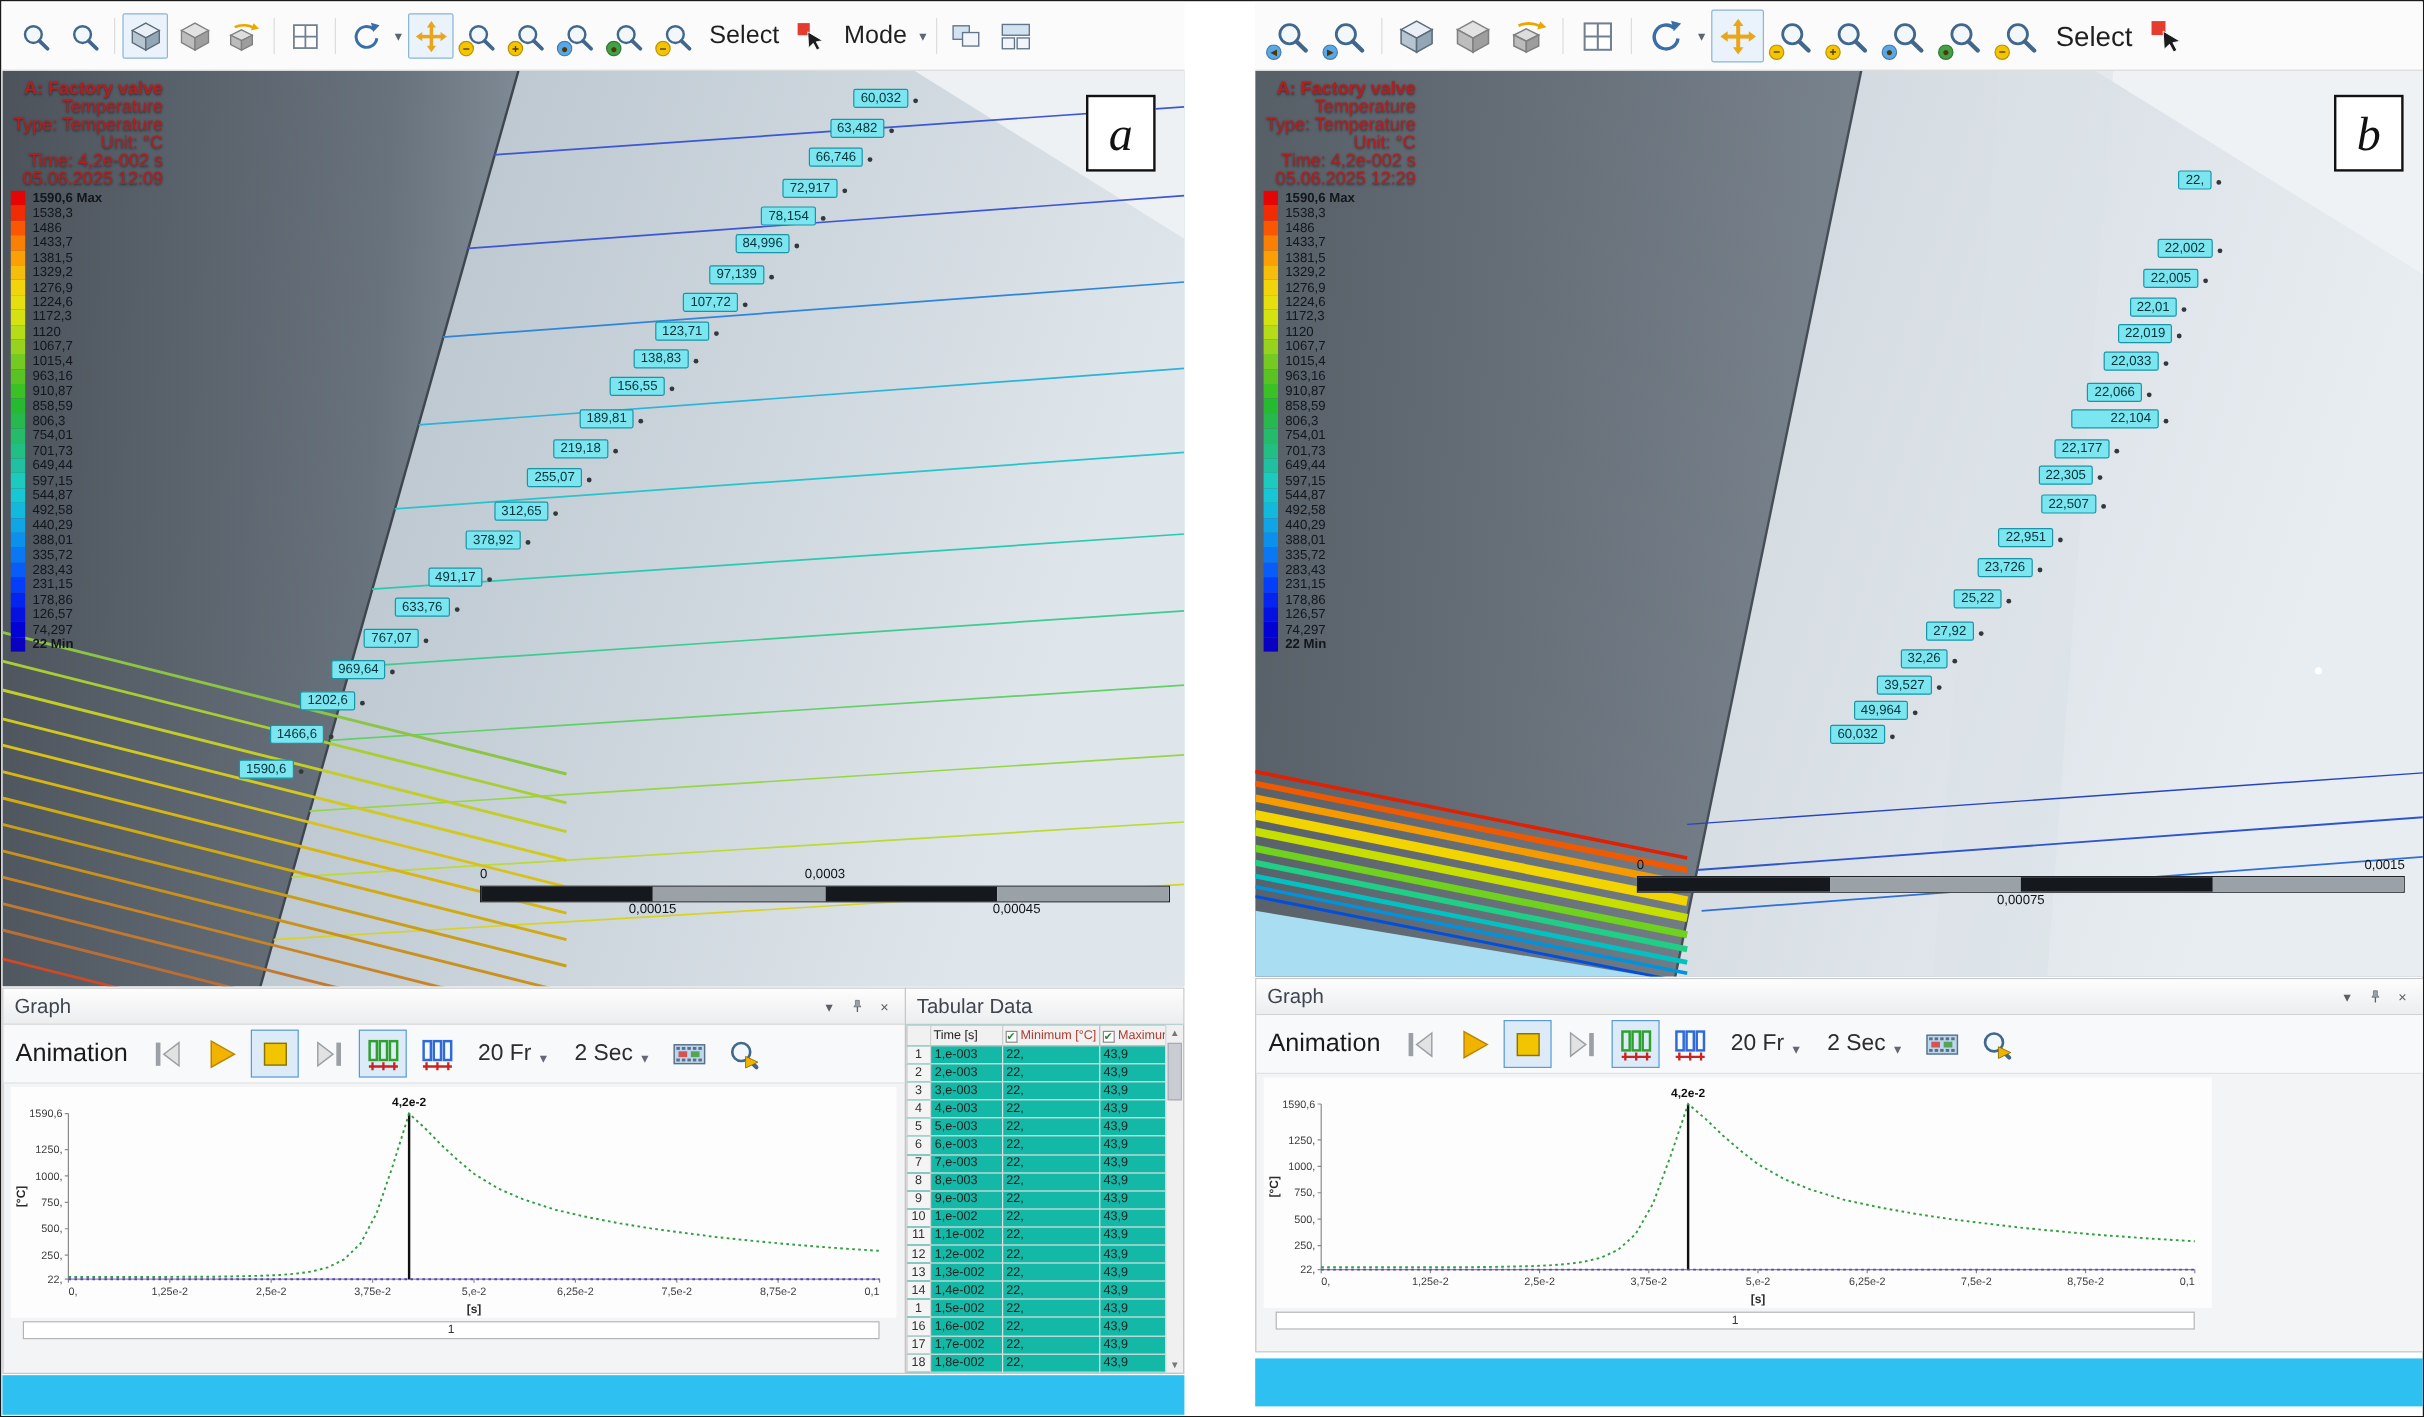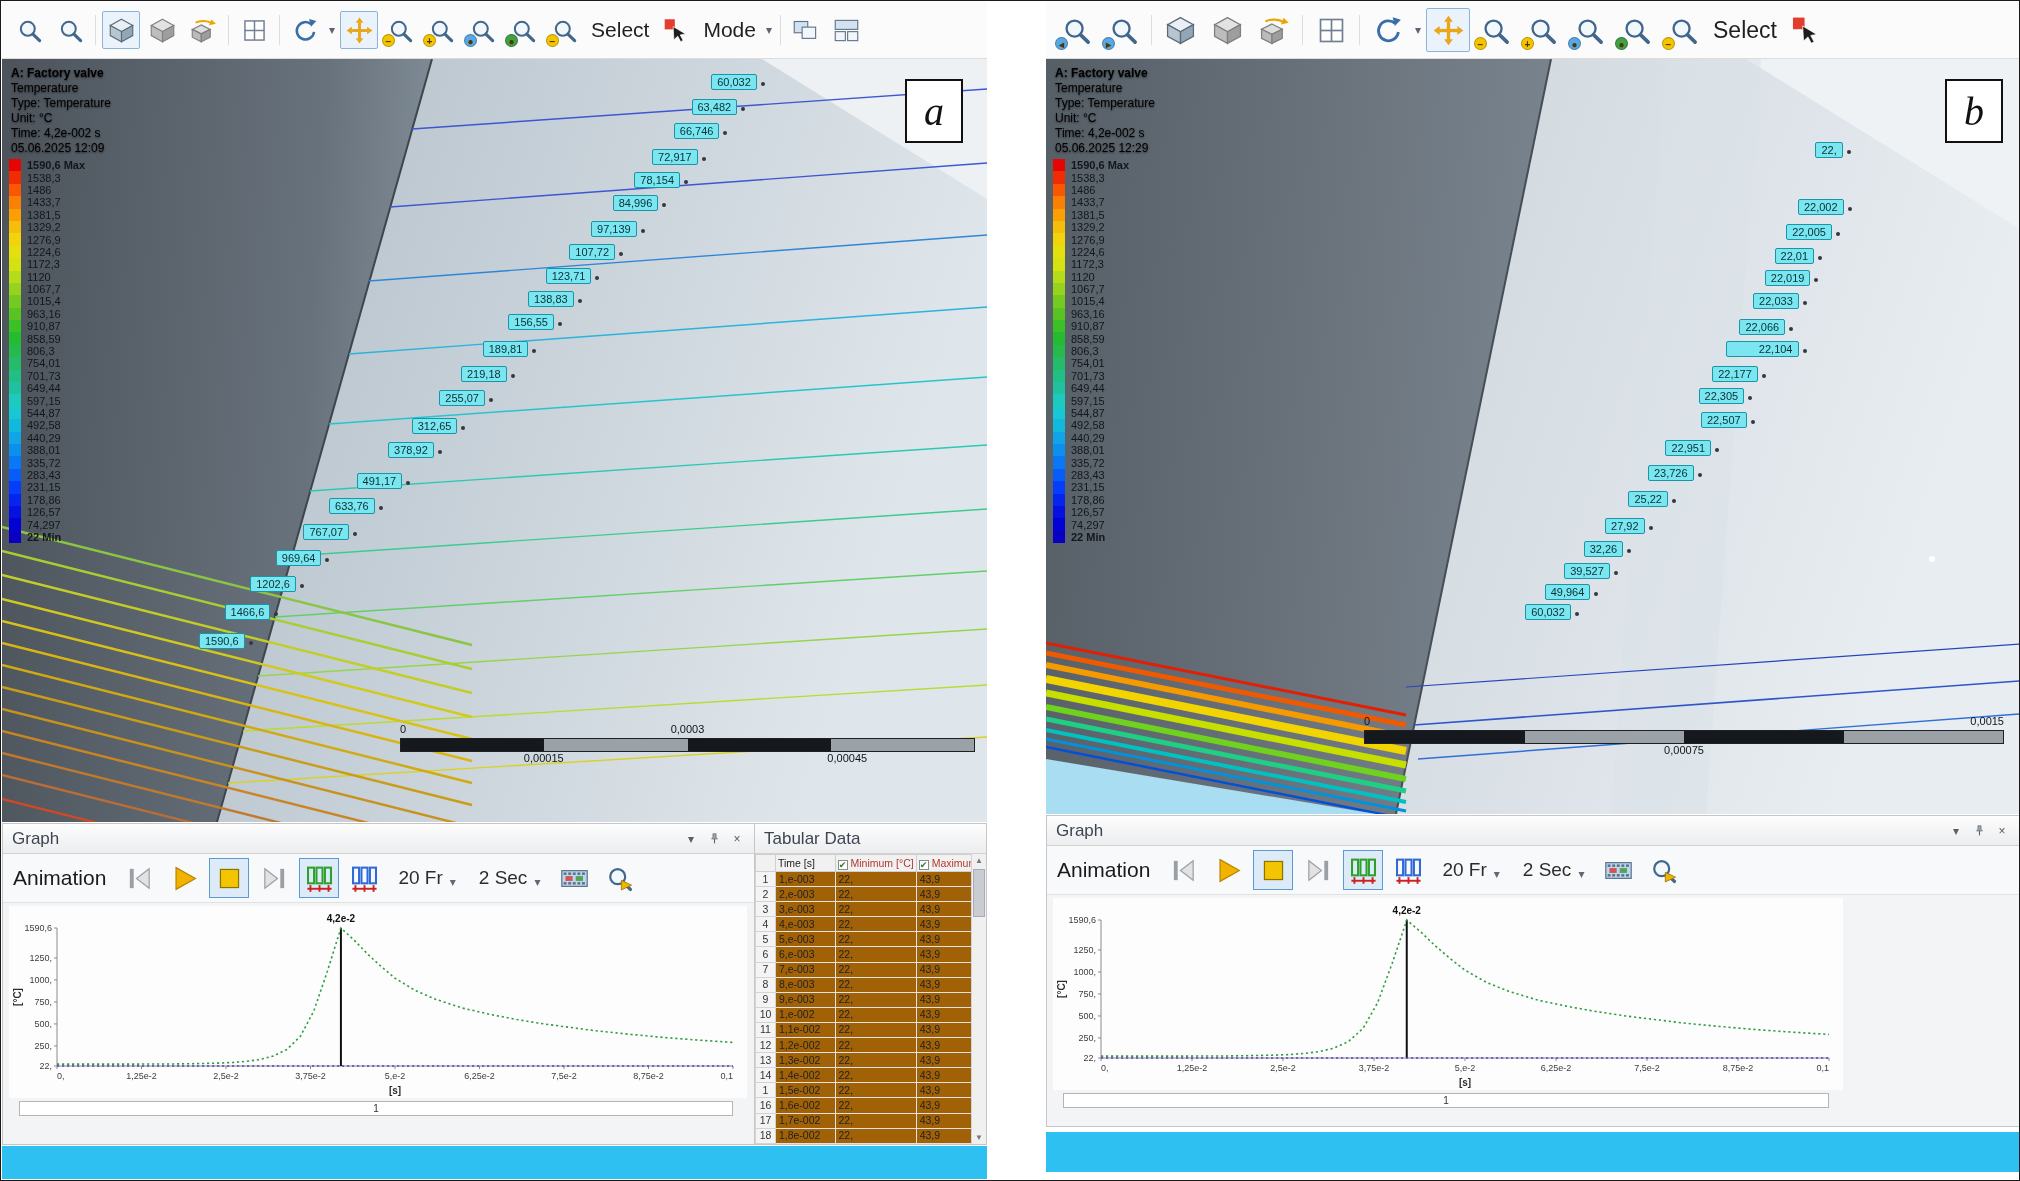--- a/index.html
+++ b/index.html
@@ -19,21 +19,21 @@
   .tb-label{font-size:21px;color:#1f1f1f;margin:0 5px;white-space:nowrap;}
   #panel-b .tb-label{font-size:23px;}
   .tb-glyph{font-size:12px;color:#5a6672;margin:0 2px;}
   .tb-sep{width:1px;height:30px;background:#dddddd;margin:0 3px;flex:0 0 auto;}
 
   
   .viewport{position:absolute;left:0;overflow:hidden;background:#c2ccd4;}
   #panel-a .viewport{top:57px;width:985px;height:763px;}
   #panel-b .viewport{top:57px;width:974px;height:755px;}
   .vp-bg{position:absolute;left:0;top:0;width:100%;height:100%;}
-  .vp-annot{position:absolute;left:9px;top:7px;color:#000000;font-size:12px;line-height:15px;text-shadow:0 1px 2px rgba(0,0,0,.55);}
+  .vp-annot{position:absolute;left:9px;top:7px;color:#b91c1c;font-size:15px;line-height:15px;text-shadow:0 1px 2px rgba(0,0,0,.55);text-align:right;}
   .vp-annot div:first-child{font-weight:bold;}
   .legend{position:absolute;left:7px;top:100px;}
   .legend-row{display:flex;align-items:center;height:12.4px;}
   .legend-chip{width:12px;height:12.4px;flex:0 0 auto;}
   .legend-label{font-size:11px;color:#12171c;margin-left:6px;white-space:nowrap;}
   .legend-row.bold .legend-label{font-weight:bold;}
   .probe-tag{position:absolute;background:var(--tag-bg,#7be6ef);border:1px solid var(--tag-border,#1796a8);color:#05313a;font-size:11px;line-height:14px;height:16px;box-sizing:border-box;padding:0 5px;border-radius:2px;white-space:nowrap;}
   .probe-tag::after{content:"";position:absolute;right:-9px;top:7px;width:4px;height:4px;border-radius:50%;background:#33383c;}
   .fig-label{position:absolute;width:58px;height:64px;background:#ffffff;border:2.5px solid #111111;box-sizing:border-box;display:flex;align-items:center;justify-content:center;font-family:"Liberation Serif",serif;font-style:italic;font-size:40px;color:#111111;}
   #panel-a .fig-label{right:24px;top:20px;}
@@ -65,21 +65,21 @@
   .anim-label{font-size:21px;color:#1a1a1a;margin-right:8px;white-space:nowrap;}
   .anim-dd{font-size:19px;color:#2d2d2d;margin:0 9px;white-space:nowrap;display:flex;align-items:flex-end;}
   .anim-dd .caret{margin-left:7px;font-size:12px;color:#667;}
   .chart-area{padding:3px 6px 0 6px;}
   .chart-svg{display:block;background:#fdfdfd;}
   .timeline{margin:3px 8px 0 10px;height:15px;border:1px solid #b4b4b4;background:#ffffff;font-size:10px;color:#333;text-align:center;line-height:14px;}
   #panel-a .timeline{width:714px;box-sizing:border-box;}
   #panel-b .timeline{width:766px;box-sizing:border-box;}
 
   
-  .table-wrap{flex:1;position:relative;background:#a16207;overflow:hidden;}
+  .table-wrap{flex:1;position:relative;background:#14b8a6;overflow:hidden;}
   .table-wrap table{border-collapse:collapse;table-layout:fixed;font-size:10.5px;color:#222;}
   .table-wrap th{background:#f1f1f1;border:1px solid #cfcfcf;font-weight:normal;padding:1px 2px;text-align:left;white-space:nowrap;overflow:hidden;height:14px;}
   .table-wrap td{border:1px solid #e2e2e2;padding:0 3px;height:14.1px;line-height:13px;white-space:nowrap;overflow:hidden;}
   .table-wrap td.idx{background:#f4f4f4;text-align:center;color:#333;border-color:#d4d4d4;}
   .checkbox{display:inline-block;width:10px;height:10px;border:1px solid #8a8a8a;background:#fff;color:#2e7d32;font-size:9px;line-height:9px;text-align:center;margin-right:3px;vertical-align:-1px;box-sizing:border-box;}
   .vscroll{position:absolute;right:0;top:0;bottom:0;width:14px;background:#f0f0f0;border-left:1px solid #d4d4d4;display:flex;flex-direction:column;align-items:center;font-size:8px;color:#777;}
   .vscroll .thumb{width:10px;height:46px;background:#c9ccd0;border:1px solid #aab;margin-top:2px;}
   .vscroll span{padding:2px 0;}
 
   .cyanbar{position:absolute;left:0;}

